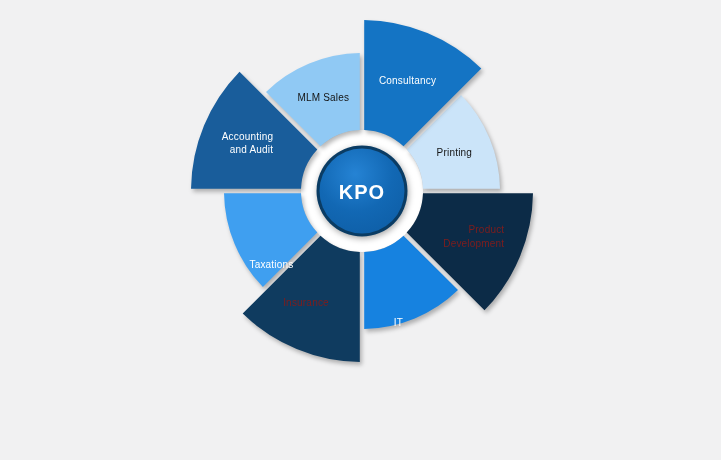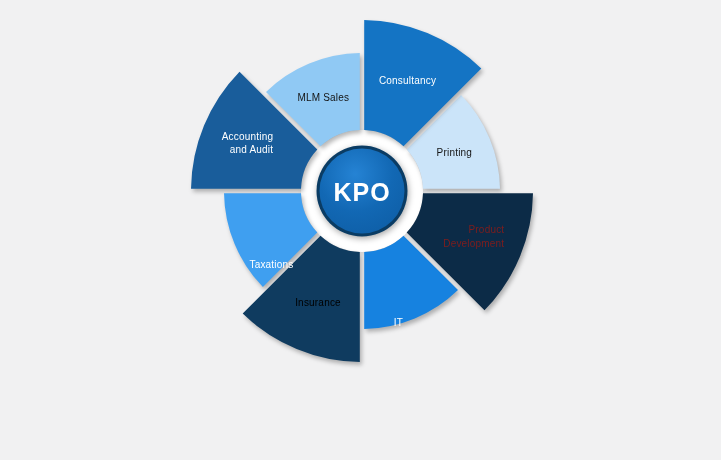--- a/index.html
+++ b/index.html
@@ -14,21 +14,21 @@
   .ring{filter:drop-shadow(1px 2px 2px rgba(0,0,0,.15))}
   .hub-border{filter:drop-shadow(1px 2px 3px rgba(0,0,0,.35))}
   .seg-label{
     position:absolute;transform:translate(-50%,-50%);
     font-size:10px;font-weight:400;line-height:1.38;
     text-align:right;white-space:pre-line;letter-spacing:.2px;
     pointer-events:none;
   }
   .center-label{
     position:absolute;left:362px;top:192px;transform:translate(-50%,-50%);
-    font-size:25px;font-weight:700;color:#ffffff;letter-spacing:1px;
+    font-size:20px;font-weight:700;color:#ffffff;letter-spacing:1px;
     pointer-events:none;
   }
 </style>
 </head>
 <body style="background: rgb(241, 241, 242);">
 
 <div class="stage">
   <svg width="721" height="460" viewBox="0 0 721 460">
     <defs>
       <radialGradient id="hubGrad" cx="42%" cy="30%" r="80%">
@@ -51,19 +51,19 @@
     <circle class="hub-border" cx="362" cy="191" r="45.5" fill="#0A3C64"></circle>
     <circle cx="362" cy="191" r="42.5" fill="url(#hubGrad)"></circle>
   </svg>
 
   <div class="seg-label" style="left: 454.388px; top: 152.732px; color: rgb(20, 20, 20);">Printing</div>
   <div class="seg-label" style="left: 407.539px; top: 81.0583px; color: rgb(255, 255, 255);">Consultancy</div>
   <div class="seg-label" style="left: 323.349px; top: 97.6882px; color: rgb(20, 20, 20);">MLM Sales</div>
   <div class="seg-label" style="left: 247.439px; top: 143.547px; color: rgb(255, 255, 255);">Accounting
 and Audit</div>
   <div class="seg-label" style="left: 271.46px; top: 228.503px; color: rgb(255, 255, 255); margin-top: 36px;">Taxations</div>
-  <div class="seg-label" style="left: 318px; top: 302.789px; color: #000000;">Insurance</div>
+  <div class="seg-label" style="left: 306px; top: 302.789px; color: #7f1d1d;">Insurance</div>
   <div class="seg-label" style="left: 398.355px; top: 278.769px; color: rgb(255, 255, 255); margin-top: 44px;">IT</div>
   <div class="seg-label" style="left: 473.789px; top: 237.305px; color: #7f1d1d;">Product
 Development</div>
 
   <div class="center-label">KPO</div>
 </div>
 
 </body></html>

